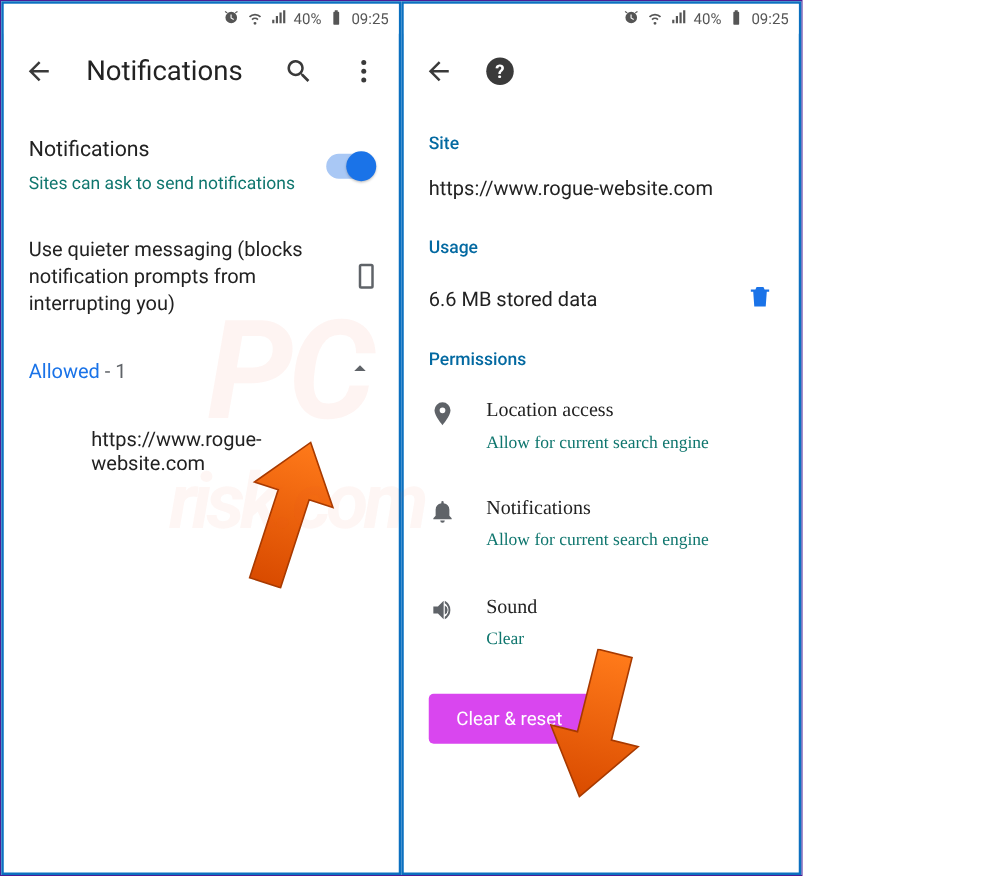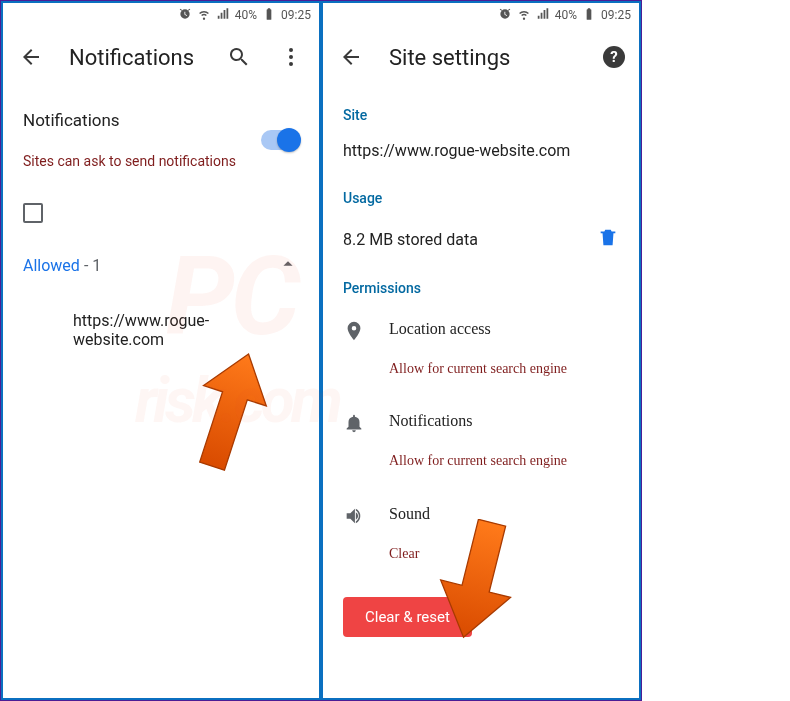--- a/index.html
+++ b/index.html
@@ -62,21 +62,21 @@
 
   .content { padding: 6px 20px 16px 20px; flex: 1 1 auto; }
 
   .row {
     display: flex;
     align-items: center;
     padding: 16px 0;
   }
   .row .textcol { flex: 1 1 auto; padding-right: 14px; }
   .prim { font-size: 17px; color: #222; line-height: 1.35; }
-  .sec  { font-size: 14px; color: #7f1d1d; line-height: 1.35; margin-top: 20px; }
+  .sec  { font-size: 14px; color: #0f766e; line-height: 1.35; margin-top: 6px; }
 
   .switch {
     width: 38px; height: 20px; position: relative; cursor:pointer;
   }
   .switch .track {
     position:absolute; inset:0; background:#a9c8f5; border-radius:12px;
   }
   .switch .thumb {
     position:absolute; right:-2px; top:-2px; width:24px; height:24px;
     background:#1a73e8; border-radius:50%;
@@ -127,21 +127,21 @@
     display:flex; align-items:flex-start; padding: 16px 0; cursor:pointer;font-family:Liberation Serif, serif;
   }
   .perm-row .pico { width:46px; display:flex; justify-content:flex-start; padding-top:2px; }
   .perm-row .pico svg { width:22px; height:22px; fill:#5f6368; }
   .perm-row .pt { flex:1 1 auto; }
   .perm-row .pt .prim { font-size:16px; }
   .perm-row .pt .sec { font-size:14px; }
 
   .clearbtn {
     display:inline-block;
-    background:#ef4444; color:#fff; font-size:15px;
+    background:#d946ef; color:#fff; font-size:15px;
     padding: 11px 22px; border-radius:4px; cursor:pointer;
     margin-top: 18px;
   }
 
   
   .arrow {
     position:absolute; pointer-events:none;
   }
 
   
@@ -219,20 +219,23 @@
           <div class="prim">Notifications</div>
           <div class="sec">Sites can ask to send notifications</div>
         </div>
         <div class="switch">
           <div class="track"></div>
             <div class="thumb"></div>
         </div>
       </div>
 
       <div class="row">
+        <div class="textcol">
+          <div class="prim" style="font-size:16px">Use quieter messaging (blocks notification prompts from interrupting you)</div>
+        </div>
         <div class="checkbox"></div>
       </div>
 
       <div class="allowed-row">
         <span class="lbl">Allowed</span>
         <span class="cnt">- 1</span>
         <span class="chev">
           <svg viewBox="0 0 24 24">
               <path d="M7 14l5-5 5 5z"></path>
             </svg>
@@ -272,31 +275,30 @@
           </svg></span>
       <span>09:25</span>
     </div>
 
     <div class="appbar">
       <span class="iconbtn">
         <svg viewBox="0 0 24 24">
             <path d="M20 11H7.8l5.6-5.6L12 4l-8 8 8 8 1.4-1.4L7.8 13H20z"></path>
           </svg>
       </span>
-      <div class="title">Site settings</div>
       <span class="pill-help">?</span>
     </div>
 
     <div class="content">
       <div class="section-label">Site</div>
       <div class="site-url">https://www.rogue-website.com</div>
 
       <div class="section-label">Usage</div>
       <div class="usage-row">
-        <div class="u-text">8.2 MB stored data</div>
+        <div class="u-text">6.6 MB stored data</div>
         <span class="trash">
           <svg viewBox="0 0 24 24">
               <path d="M6 7h12l-1 14H7zM9 4h6l1 2H8zM4 6h16v2H4z"></path>
             </svg>
         </span>
       </div>
 
       <div class="section-label">Permissions</div>
 
       <div class="perm-row">

